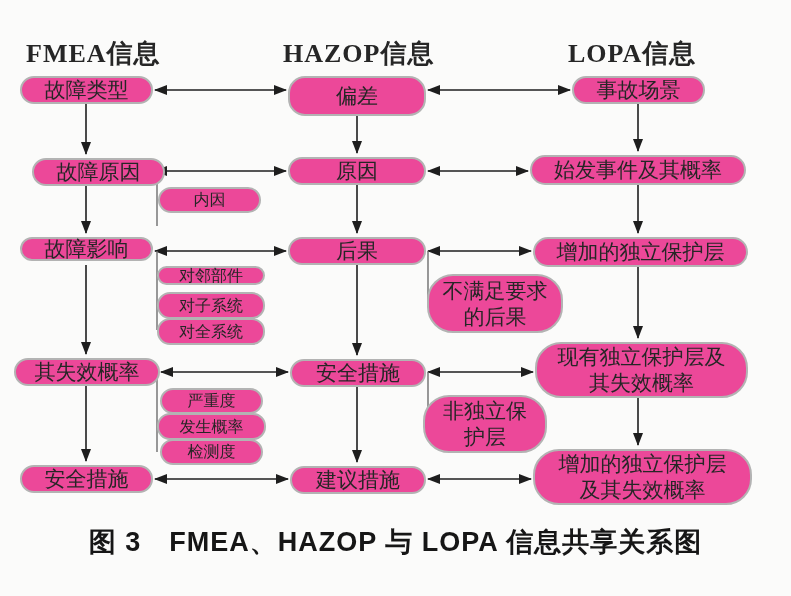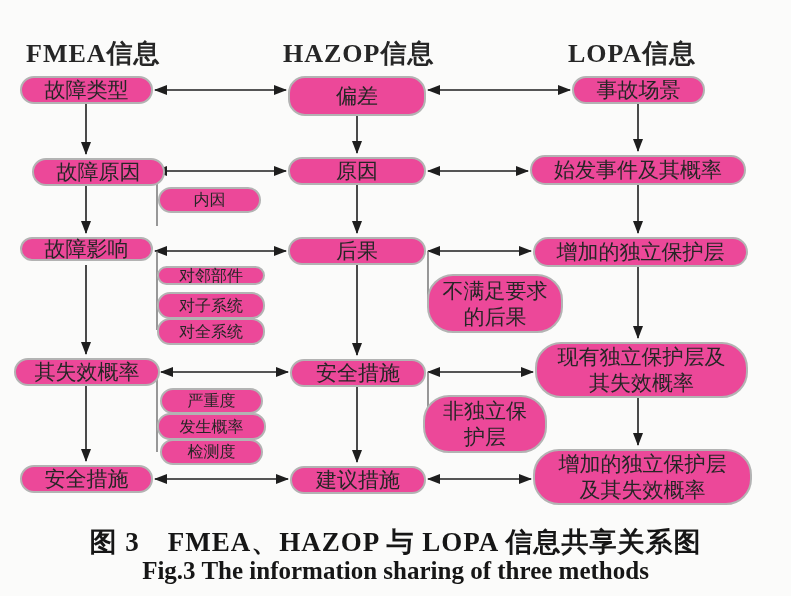--- a/index.html
+++ b/index.html
@@ -32,21 +32,21 @@
     font-size:21px;color:var(--ink);
     text-align:center;white-space:pre-line;line-height:26px;
     box-sizing:border-box;
   }
   .node.multi{border-radius:26px;}
   .node.sub{border-radius:13px;font-size:16px;}
   .cap{
     position:absolute;left:0;width:100%;z-index:2;
     text-align:center;color:#161616;
   }
-  .cap.zh{top:524px;font-family:Liberation Serif, serif;font-weight:700;font-size:27px;letter-spacing:1px;}
+  .cap.zh{top:524px;font-family:Liberation Sans, sans-serif;font-weight:700;font-size:27px;letter-spacing:1px;}
   .cap.en{top:557px;font-family:"Liberation Serif","DejaVu Serif",serif;font-weight:700;font-size:25px;}
 </style>
 </head>
 <body>
 
 <div class="stage">
 
   <svg class="wires" width="791" height="596" viewBox="0 0 791 596">
     <defs>
       <marker id="mE" markerUnits="userSpaceOnUse" markerWidth="13" markerHeight="10" refX="12" refY="5" orient="auto">
@@ -143,15 +143,14 @@
 
   <div class="node" style="left:572px;top:76px;width:133px;height:28px">事故场景</div>
   <div class="node" style="left:530px;top:155px;width:216px;height:30px">始发事件及其概率</div>
   <div class="node" style="left:533px;top:237px;width:215px;height:30px">增加的独立保护层</div>
   <div class="node multi" style="left:535px;top:342px;width:213px;height:56px">现有独立保护层及
 其失效概率</div>
   <div class="node multi" style="left:533px;top:449px;width:219px;height:56px">增加的独立保护层
 及其失效概率</div>
 
   <div class="cap zh">图 3　FMEA、HAZOP 与 LOPA 信息共享关系图</div>
-  <div class="cap en">Fig.3 The information sharing of three methods</div>
 
 </div>
 
 </body></html>

